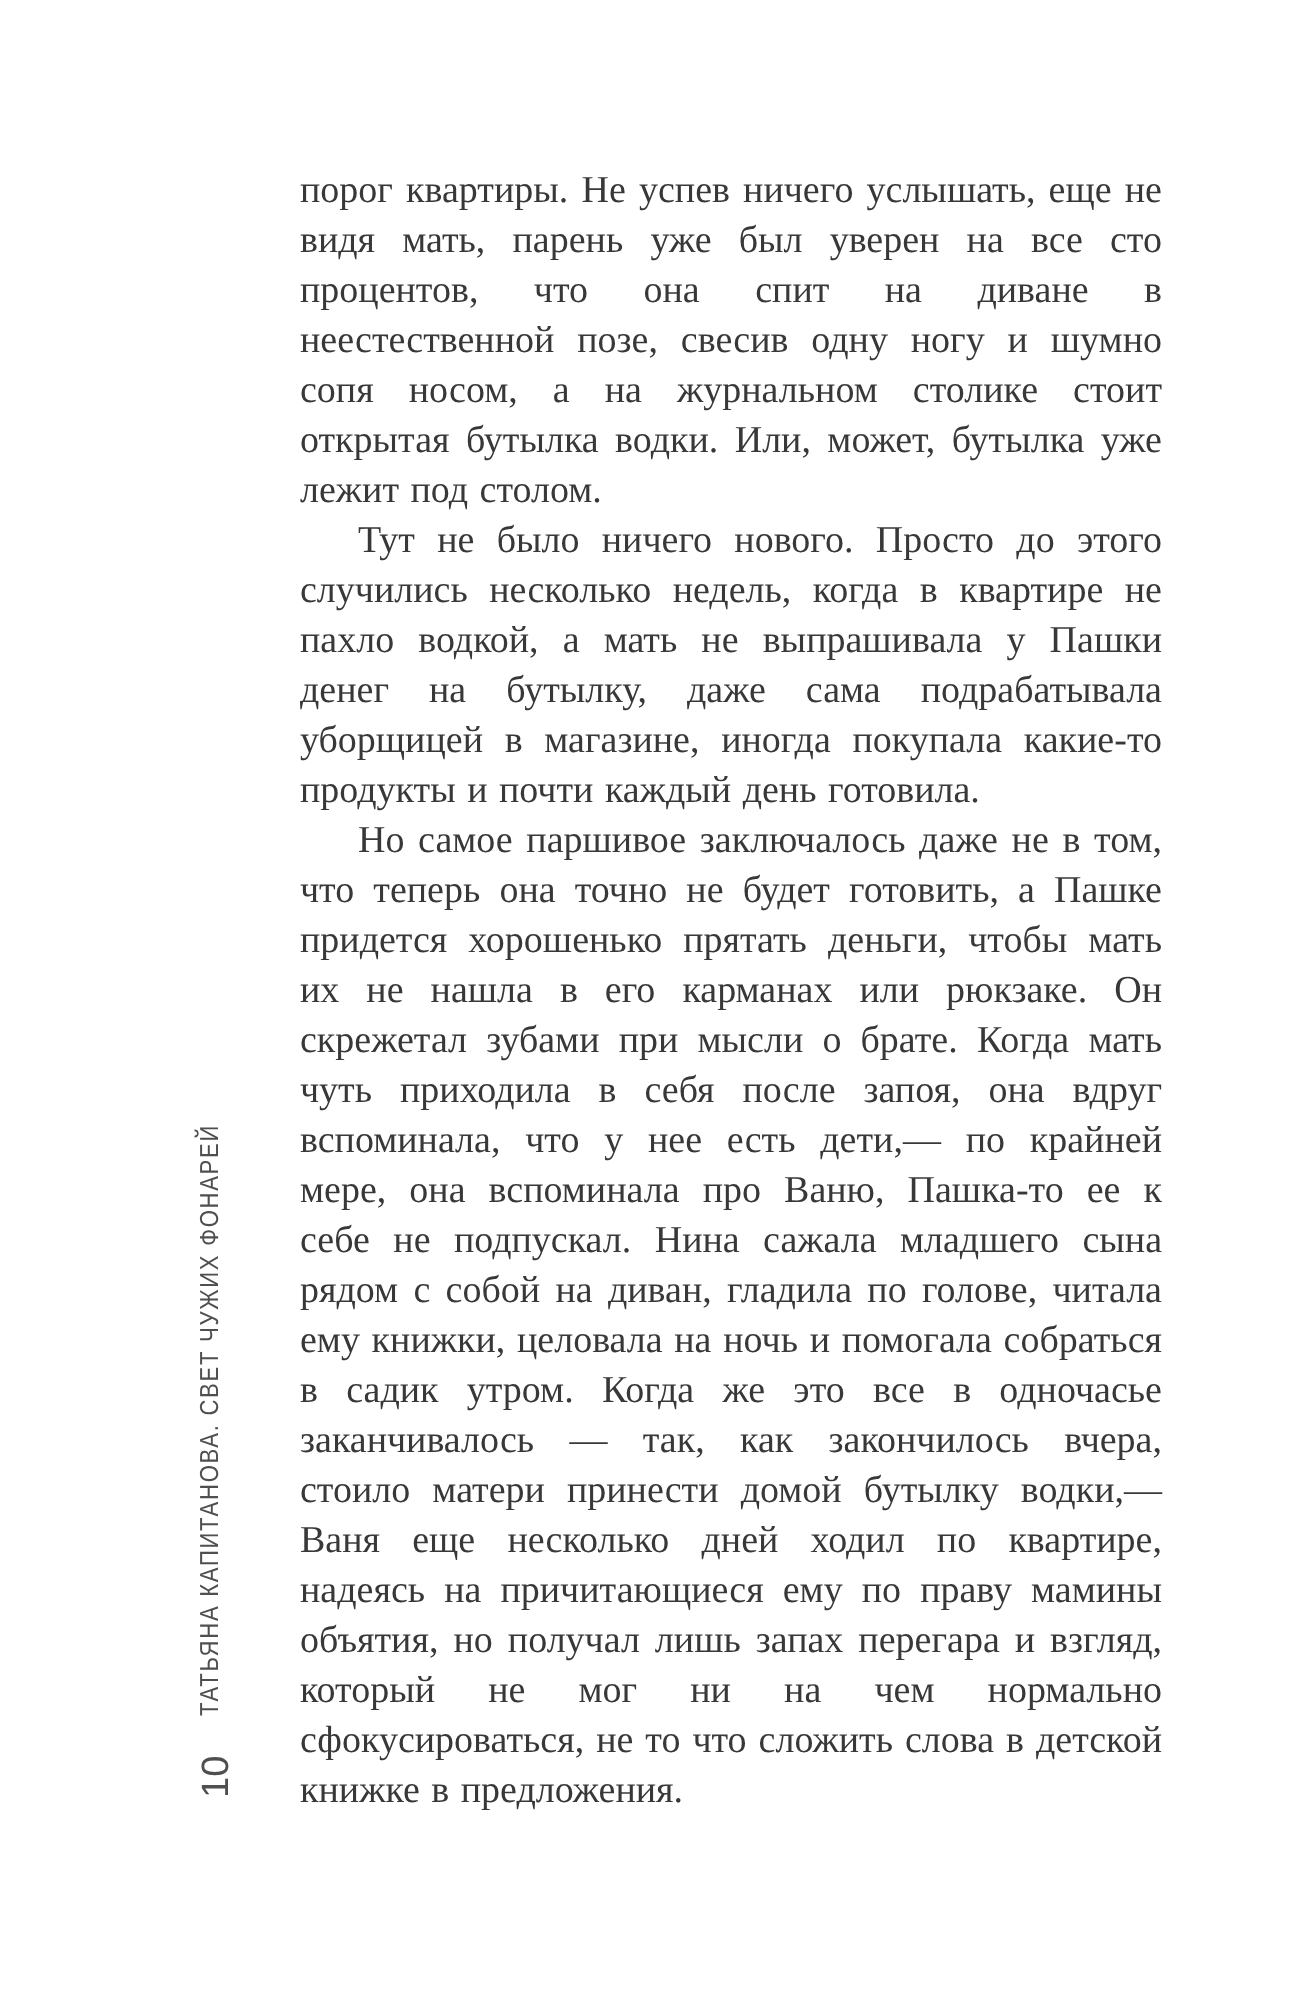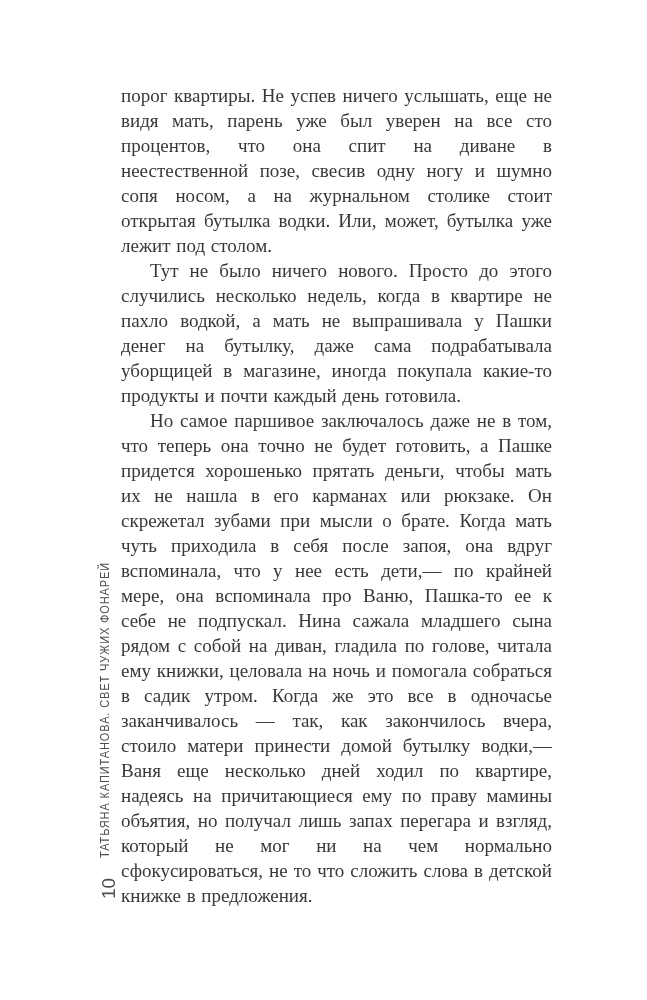--- a/index.html
+++ b/index.html
@@ -9,21 +9,21 @@
   }
   .page {
     position: relative;
     width: 647px;
     height: 1000px;
     background: #ffffff;
     overflow: hidden;
   }
   .text-block {
     position: absolute;
-    left: 121px;
+    left: 150px;
     top: 83px;
     width: 431px;
     color: #383838;
     font-family: "Liberation Serif", serif;
     font-size: 19px;
     line-height: 25px;
     text-align: justify;
     hyphens: auto;
     -webkit-hyphens: auto;
   }

